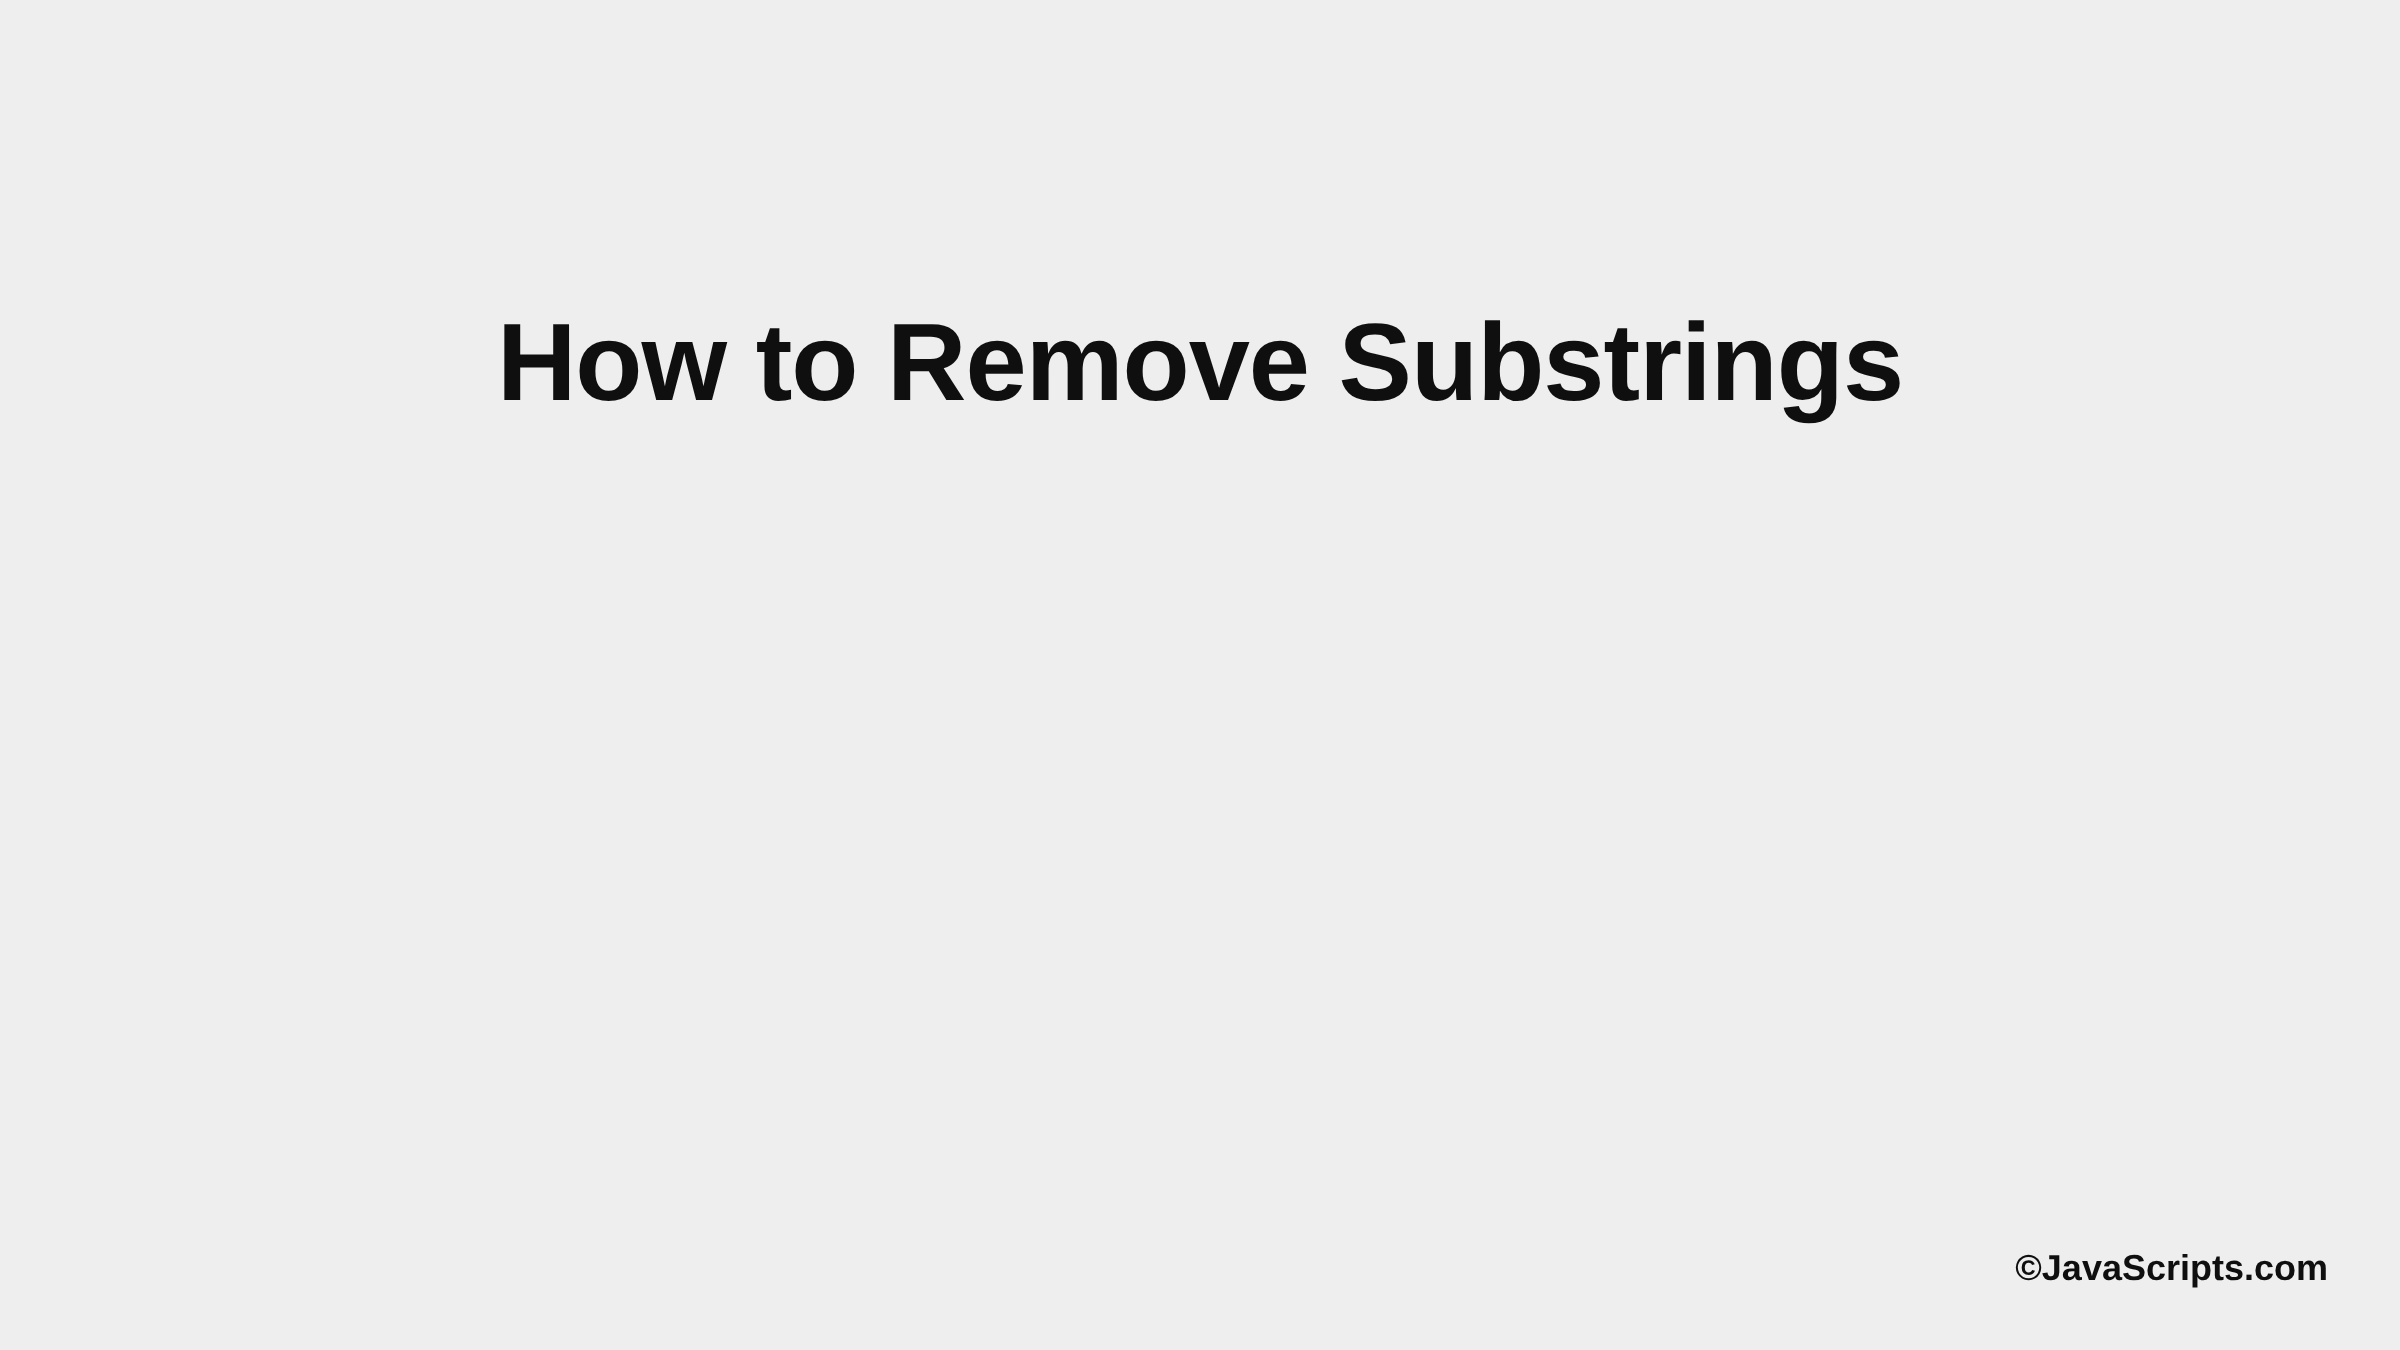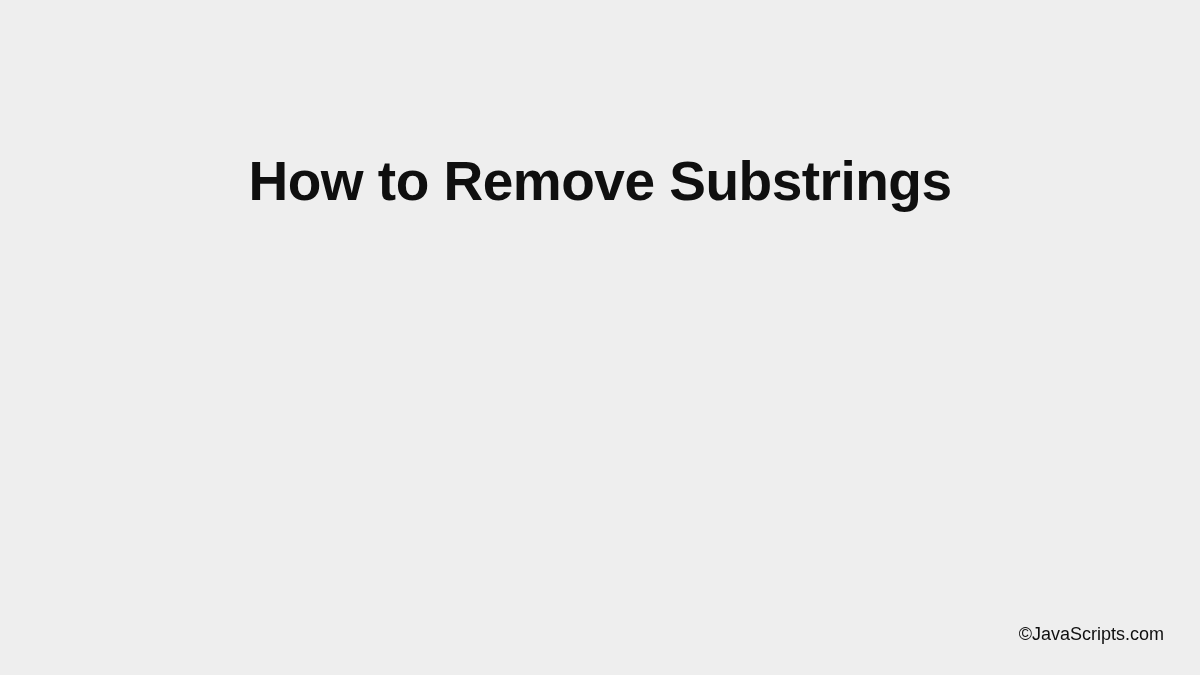--- a/index.html
+++ b/index.html
@@ -27,21 +27,21 @@
       font-weight: 800;
       color: #0f0f0f;
       line-height: 1.25;
       letter-spacing: -0.5px;
     }
     .attribution {
       position: absolute;
       bottom: 30px;
       right: 36px;
       font-size: 18px;
-      font-weight: 400;
+      font-weight: 700;
       color: #0f0f0f;
     }
   </style>
 </head>
 <body>
 
 <div class="title-container">
   <h1 class="title">
     <span>How to Remove Substrings</span><br>
   </h1>

